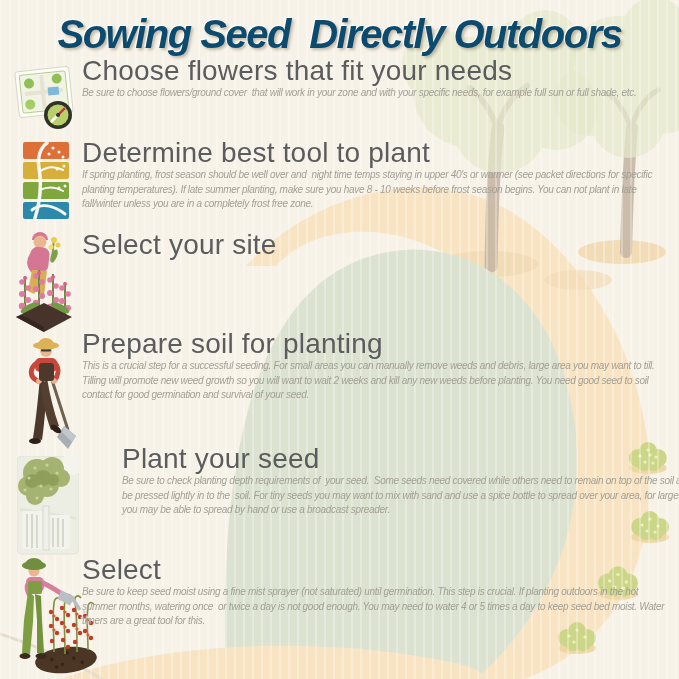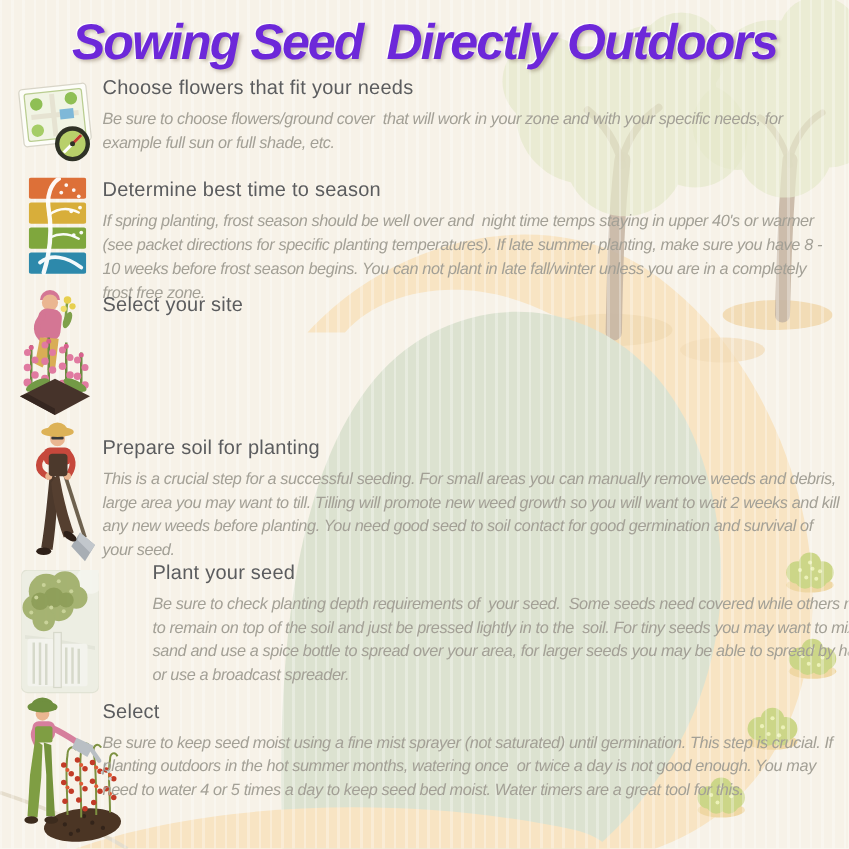--- a/index.html
+++ b/index.html
@@ -8,33 +8,33 @@
     background:#f7f2e8;
     font-family:"Liberation Sans", sans-serif;
   }
   .poster::after{
     content:"";position:absolute;inset:0;pointer-events:none;
     background:repeating-linear-gradient(90deg, rgba(255,255,255,.30) 0 2px, rgba(0,0,0,0) 2px 9px);
   }
   .bg{position:absolute;left:0;top:0;width:679px;height:679px;}
   .title{
     position:absolute;top:12px;left:0;width:100%;text-align:center;
-    font-size:40px;font-weight:bold;font-style:italic;color:#6d28d9;
+    font-size:40px;font-weight:bold;font-style:italic;color:#0c4a6e;
     letter-spacing:-1.5px;white-space:pre;z-index:3;
     text-shadow:-1px -1px 0 rgba(255,255,255,.85), 2px 2px 3px rgba(95,75,45,.35);
   }
   .step{position:absolute;left:82px;width:590px;z-index:3;}
   .step h2{
-    margin:0 0 2px 0;font-size:16px;font-weight:400;color:#5b5c5e;line-height:26px;letter-spacing:.2px;
+    margin:0 0 2px 0;font-size:28px;font-weight:400;color:#5b5c5e;line-height:26px;letter-spacing:.2px;
   }
   .step p{
-    margin:0;font-size:13px;line-height:1.45;font-style:italic;color:#a3a096;
+    margin:0;font-size:10px;line-height:1.45;font-style:italic;color:#a3a096;
     letter-spacing:-.3px;white-space:pre-wrap;
   }
-  .s1{top:58px;} .s2{top:140px;} .s3{top:232px;} .s4{top:346px;} .s5{top:446px;margin-left:40px;} .s6{top:557px;}
+  .s1{top:58px;} .s2{top:140px;} .s3{top:232px;} .s4{top:331px;} .s5{top:446px;margin-left:40px;} .s6{top:557px;}
   .icon{position:absolute;z-index:2;}
   .i1{left:12px;top:62px;}
   .i2{left:23px;top:142px;}
   .i3{left:10px;top:228px;}
   .i4{left:16px;top:336px;}
   .i5{left:17px;top:456px;}
   .i6{left:4px;top:556px;}
 </style>
 </head>
 <body>
@@ -399,21 +399,21 @@
         <circle cx="78" cy="62" r="1.4"></circle>
         <circle cx="84" cy="67" r="1.4"></circle>
     </g>
   </svg>
 
   <div class="step s1">
     <h2>Choose flowers that fit your needs</h2>
     <p>Be sure to choose flowers/ground cover  that will work in your zone and with your specific needs, for example full sun or full shade, etc.</p>
   </div>
   <div class="step s2">
-    <h2>Determine best time to season</h2>
+    <h2>Determine best tool to plant</h2>
     <p>If spring planting, frost season should be well over and  night time temps staying in upper 40's or warmer (see packet directions for specific planting temperatures). If late summer planting, make sure you have 8 - 10 weeks before frost season begins. You can not plant in late fall/winter unless you are in a completely frost free zone.</p>
   </div>
   <div class="step s3">
     <h2>Select your site</h2>
   </div>
   <div class="step s4">
     <h2>Prepare soil for planting</h2>
     <p>This is a crucial step for a successful seeding. For small areas you can manually remove weeds and debris, large area you may want to till. Tilling will promote new weed growth so you will want to wait 2 weeks and kill any new weeds before planting. You need good seed to soil contact for good germination and survival of your seed.</p>
   </div>
   <div class="step s5">

